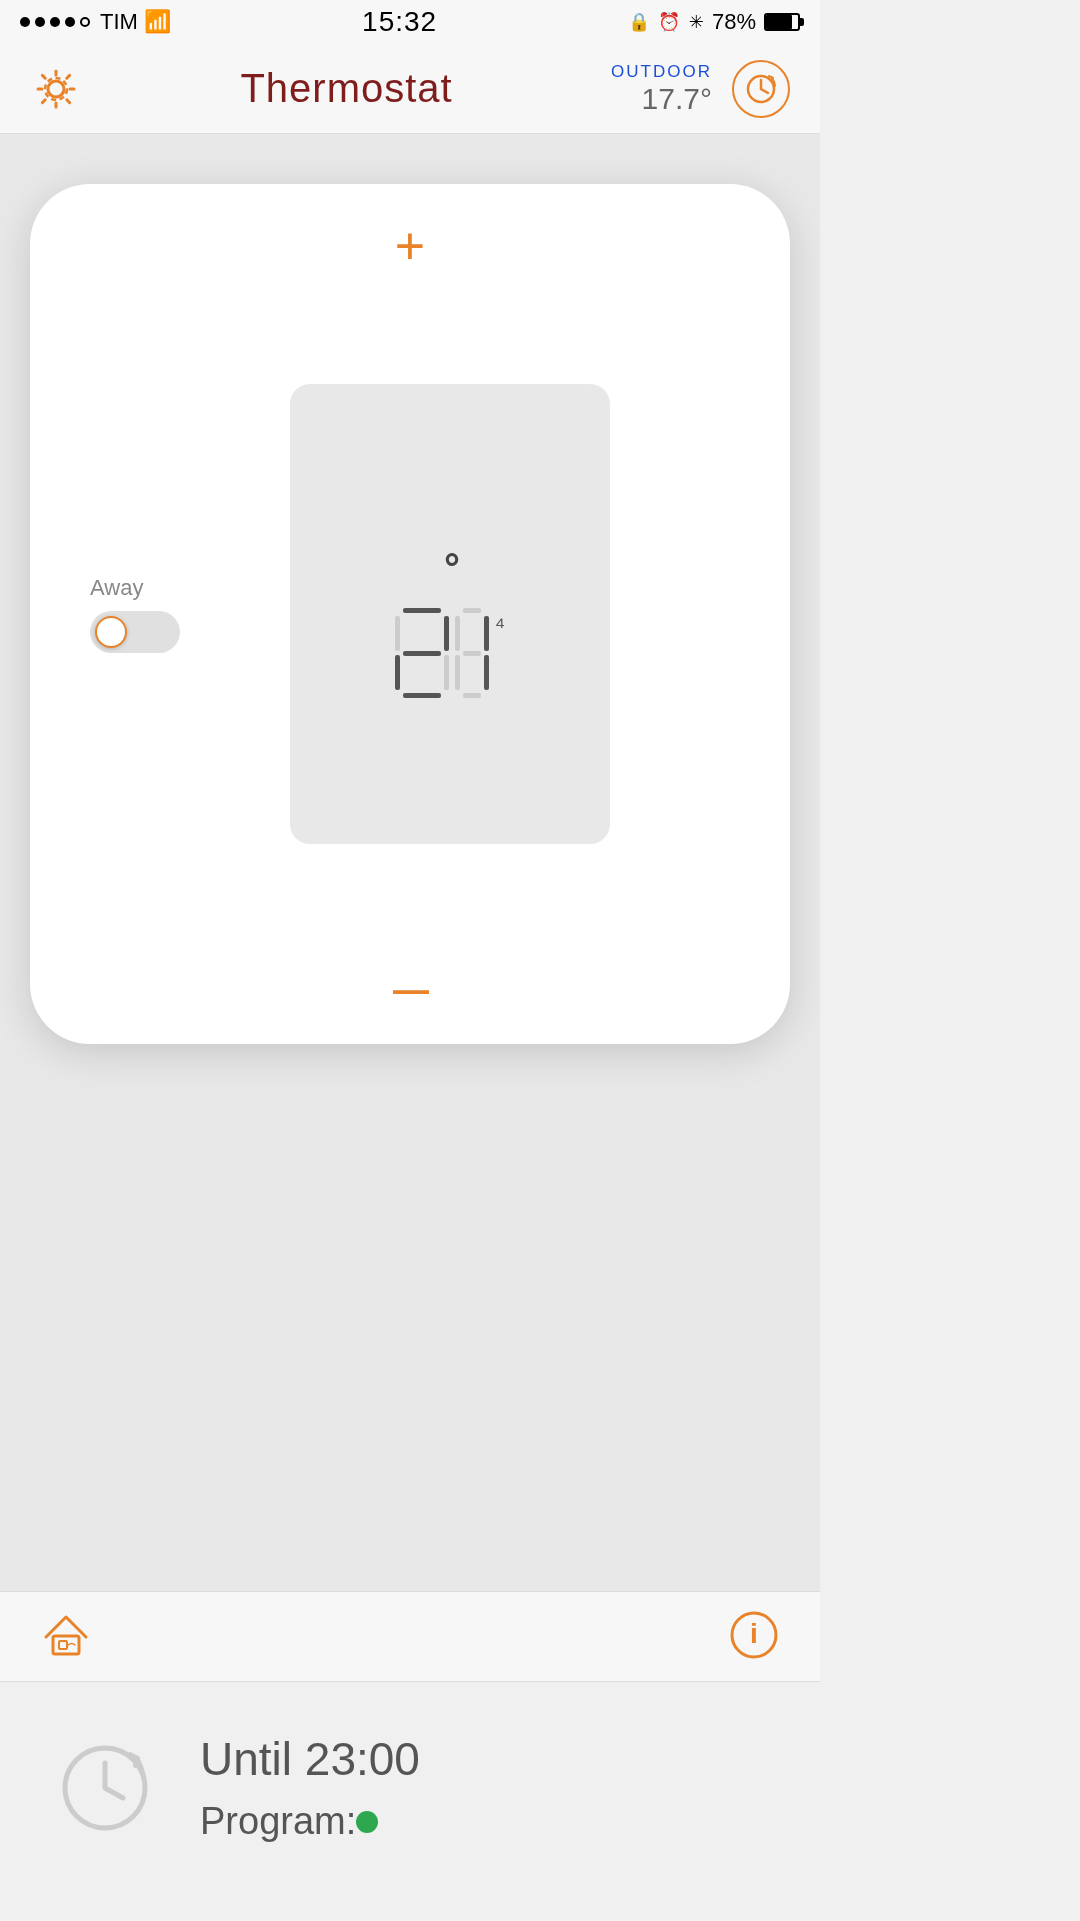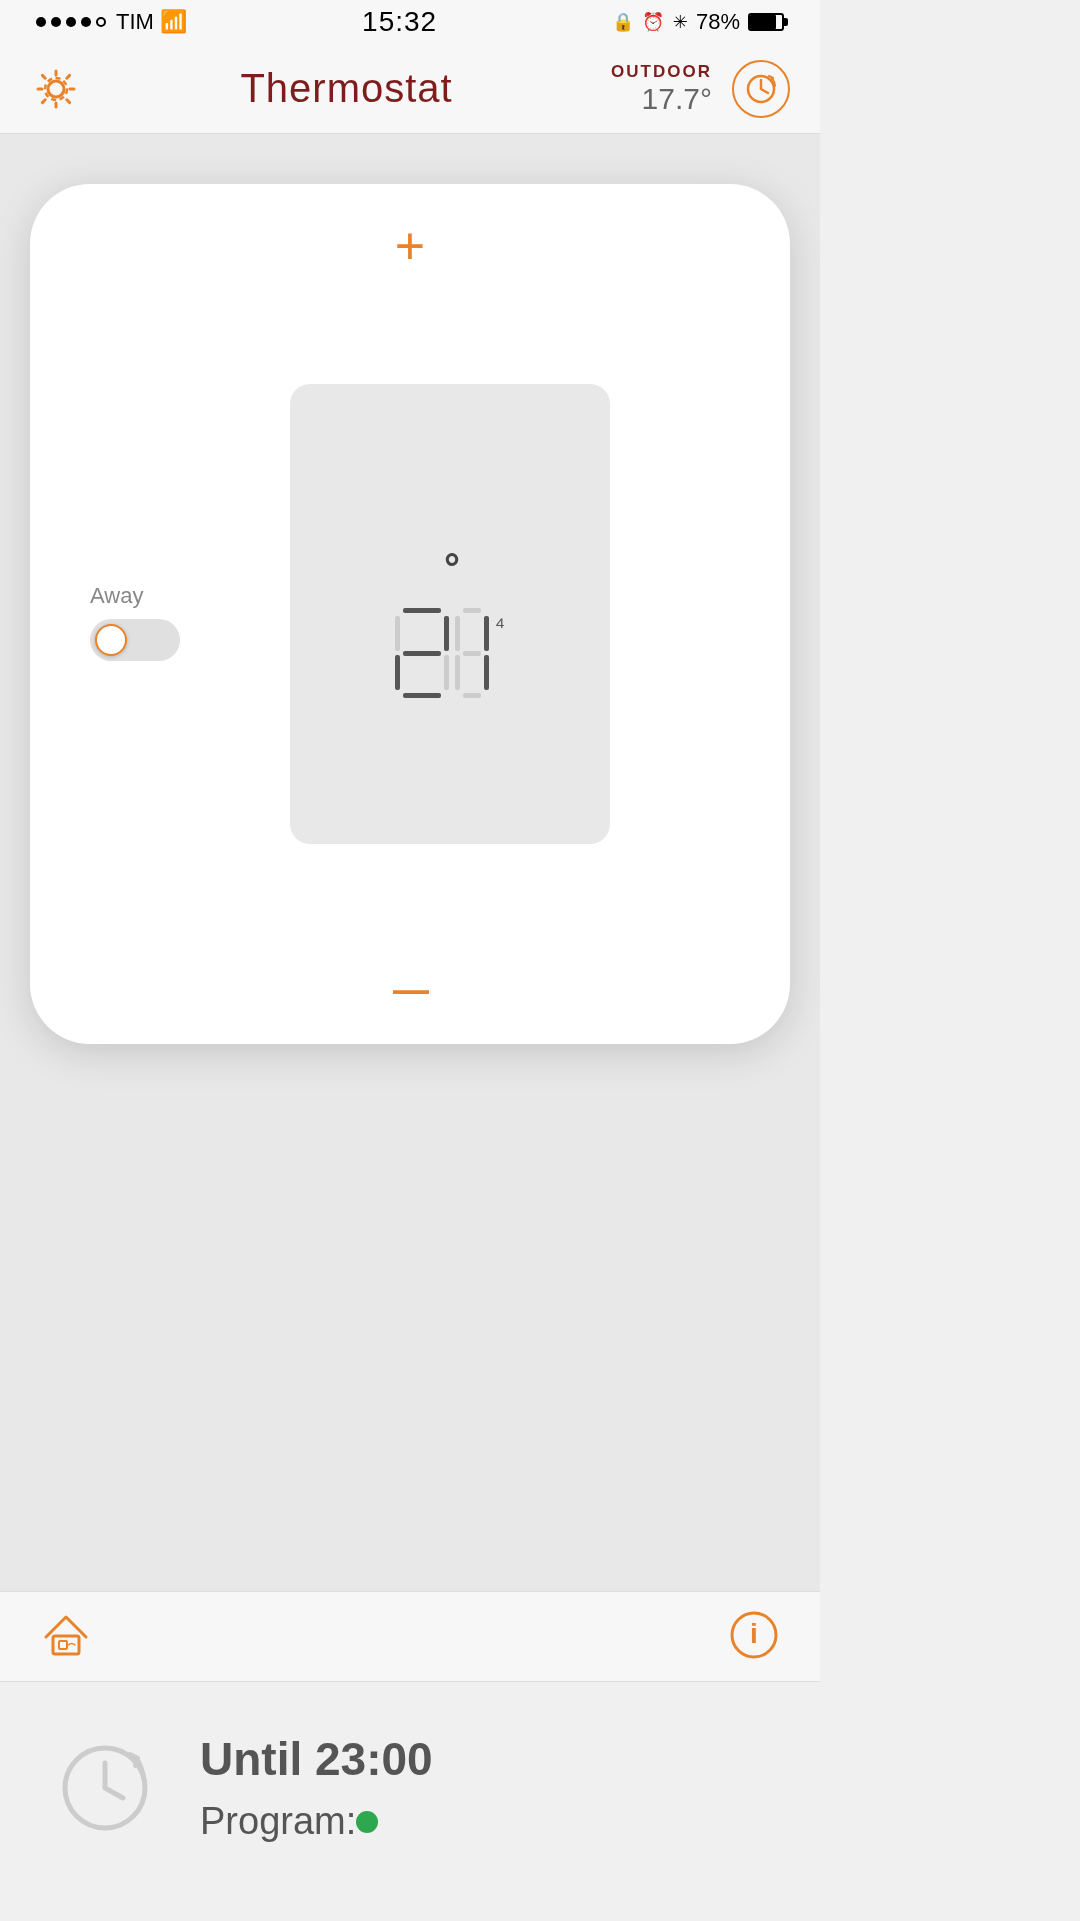--- a/index.html
+++ b/index.html
@@ -13,21 +13,21 @@
       overflow: hidden;
     }
 
     
     .status-bar {
       height: 44px;
       background: #f7f7f7;
       display: flex;
       align-items: center;
       justify-content: space-between;
-      padding: 0 36px;
+      padding: 0 20px;
       font-size: 24px;
     }
     .status-left {
       display: flex;
       align-items: center;
       gap: 6px;
       font-size: 22px;
       font-weight: 500;
     }
     .status-dots {
@@ -70,23 +70,23 @@
       font-size: 40px;
       font-weight: 300;
       color: #7f1d1d;
       letter-spacing: 1px;
     }
     .outdoor-info {
       text-align: right;
     }
     .outdoor-label {
       font-size: 17px;
-      color: #7f1d1d;
+      color: #1d4ed8;
       letter-spacing: 2px;
-      font-weight: 700;
+      font-weight: 400;
     }
     .outdoor-temp {
       font-size: 30px;
       color: #666;
       font-weight: 300;
     }
 
     
     .gear-icon {
       width: 52px; height: 52px;
@@ -143,21 +143,20 @@
 
     
     .toggles-panel {
       position: absolute;
       left: 60px;
       top: 50%;
       transform: translateY(-50%);
       display: flex;
       flex-direction: column;
       gap: 44px;
-      margin-top: 8px;
     }
     .toggle-item {
       display: flex;
       flex-direction: column;
       align-items: flex-start;
       gap: 10px;
     }
     .toggle-label {
       font-size: 22px;
       color: #888;
@@ -271,21 +270,21 @@
       align-items: center;
       justify-content: center;
     }
     .info-text {
       display: flex;
       flex-direction: column;
       gap: 14px;
     }
     .until-time {
       font-size: 46px;
-      font-weight: 700;
+      font-weight: 400;
       color: #555;
     }
     .program-line {
       display: flex;
       align-items: center;
       font-size: 38px;
       font-weight: 300;
       color: #555;
     }
     .program-dot {

